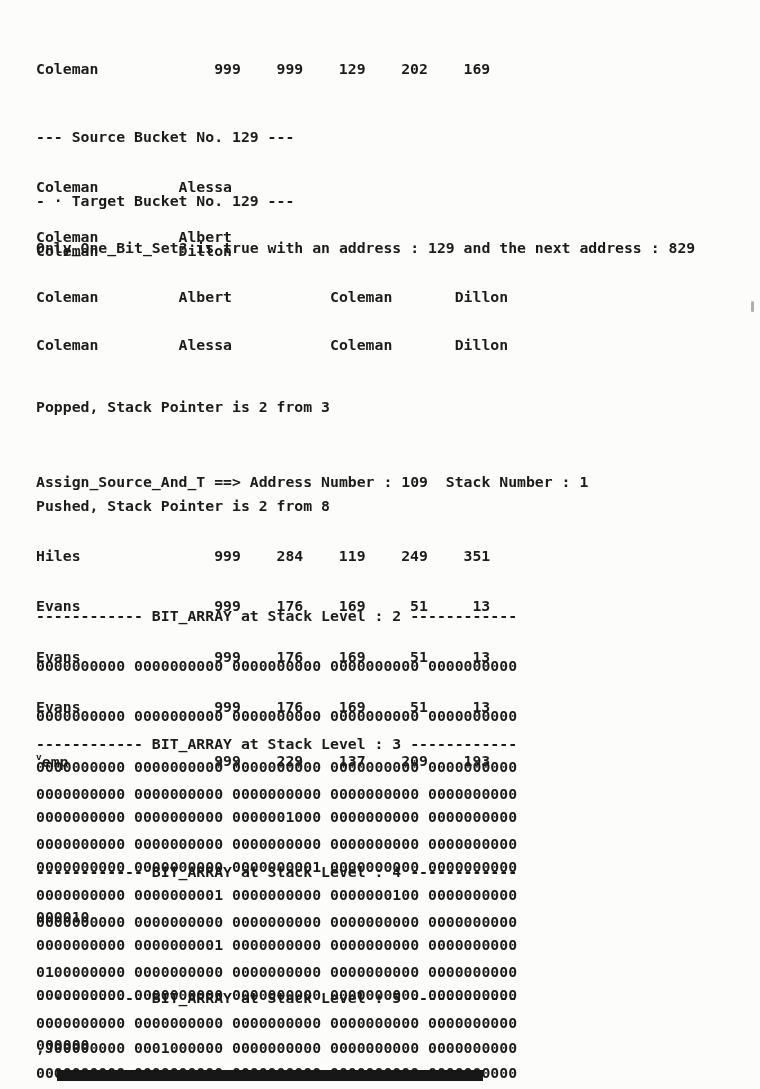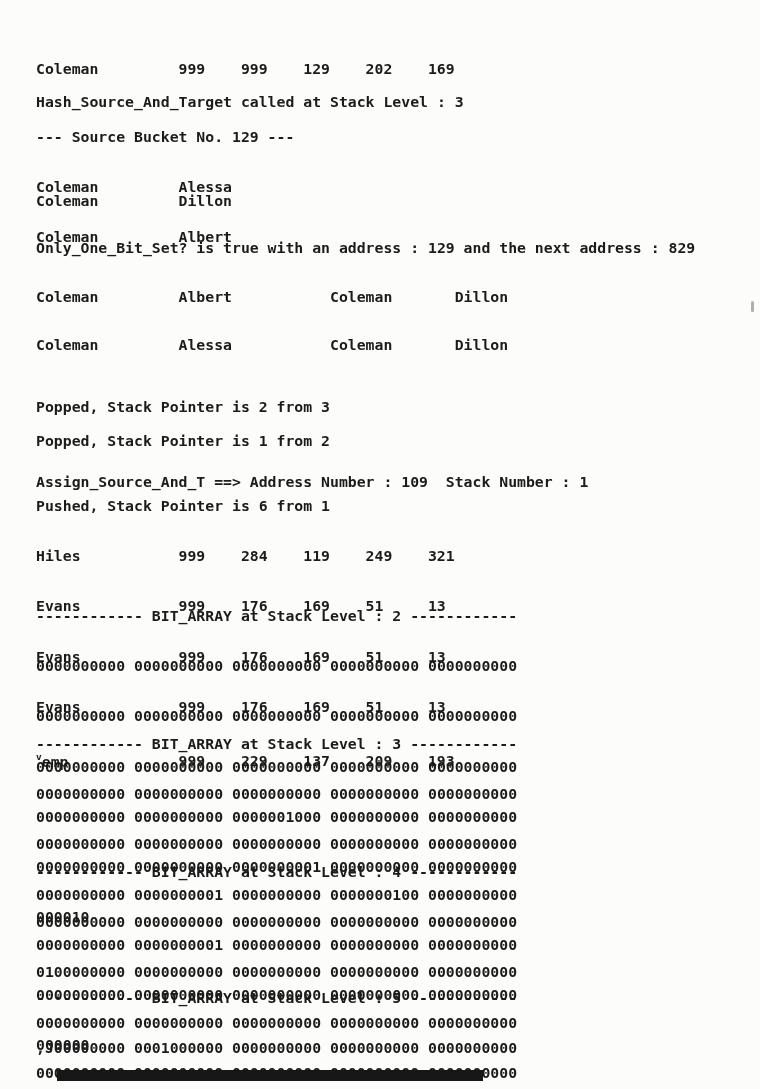--- a/index.html
+++ b/index.html
@@ -7,74 +7,69 @@
   .page{
     position:relative;width:760px;height:1089px;overflow:hidden;
     background:var(--paper);
     color:var(--ink);
     font-family:"DejaVu Sans Mono", monospace;
     font-size:14.8px;font-weight:700;
   }
   .blk{position:absolute;left:36px;white-space:pre;}
   .line{height:16.2px;line-height:16.2px;}
   .cn{display:inline-block;width:16ch;}
-  .cv{display:inline-block;width:7ch;text-align:left;}
+  .cv{display:inline-block;width:7ch;text-align:right;}
   .m2{display:inline-block;width:17ch;}
   .m3{display:inline-block;width:14ch;}
   .sup{font-size:9.5px;vertical-align:6.5px;}
   .bottom-bar{position:absolute;left:57px;top:1070px;width:426px;height:11px;background:var(--bar);}
   .edge-tick{position:absolute;left:751px;top:301px;width:3px;height:11px;background:var(--tick);border-radius:2px;}
 </style>
 </head>
 <body>
 
 <div class="page">
 
   <div class="blk" style="top:27px">
     <div class="line"><span class="cn">Coleman</span><span class="cv">999</span><span class="cv">999</span><span class="cv">129</span><span class="cv">202</span><span class="cv">169</span></div>
   </div>
 
-  <div class="blk" style="top:60px">
-    <div class="line">Hash_Source_And_Target called at Stack Level : 3</div>
-  </div>
 
   <div class="blk" style="top:95px">
     <div class="line">--- Source Bucket No. 129 ---</div>
     <div class="line"><span class="cn">Coleman</span><span>Alessa</span></div>
     <div class="line"><span class="cn">Coleman</span><span>Albert</span></div>
   </div>
 
   <div class="blk" style="top:159px">
+    <div class="line">- · Target Bucket No. 129 ---</div>
     <div class="line"><span class="cn">Coleman</span><span>Dillon</span></div>
   </div>
 
   <div class="blk" style="top:206px">
     <div class="line">Only_One_Bit_Set? is true with an address : 129 and the next address : 829</div>
   </div>
 
   <div class="blk" style="top:255px">
     <div class="line"><span class="cn">Coleman</span><span class="m2">Albert</span><span class="m3">Coleman</span><span>Dillon</span></div>
   </div>
   <div class="blk" style="top:303px">
     <div class="line"><span class="cn">Coleman</span><span class="m2">Alessa</span><span class="m3">Coleman</span><span>Dillon</span></div>
   </div>
 
   <div class="blk" style="top:365px">
     <div class="line">Popped, Stack Pointer is 2 from 3</div>
   </div>
-  <div class="blk" style="top:399px">
-    <div class="line">Popped, Stack Pointer is 1 from 2</div>
-  </div>
   <div class="blk" style="top:440px">
     <div class="line">Assign_Source_And_T ==&gt; Address Number : 109  Stack Number : 1</div>
   </div>
 
   <div class="blk" style="top:464px">
-    <div class="line">Pushed, Stack Pointer is 6 from 1</div>
-    <div class="line"><span class="cn">Hiles</span><span class="cv">999</span><span class="cv">284</span><span class="cv">119</span><span class="cv">249</span><span class="cv">321</span></div>
+    <div class="line">Pushed, Stack Pointer is 2 from 8</div>
+    <div class="line"><span class="cn">Hiles</span><span class="cv">999</span><span class="cv">284</span><span class="cv">119</span><span class="cv">249</span><span class="cv">351</span></div>
     <div class="line"><span class="cn">Evans</span><span class="cv">999</span><span class="cv">176</span><span class="cv">169</span><span class="cv">51</span><span class="cv">13</span></div>
     <div class="line"><span class="cn">Evans</span><span class="cv">999</span><span class="cv">176</span><span class="cv">169</span><span class="cv">51</span><span class="cv">13</span></div>
     <div class="line"><span class="cn">Evans</span><span class="cv">999</span><span class="cv">176</span><span class="cv">169</span><span class="cv">51</span><span class="cv">13</span></div>
     <div class="line"><span class="cn"><span class="sup">v</span><span>emp</span></span><span class="cv">999</span><span class="cv">229</span><span class="cv">137</span><span class="cv">209</span><span class="cv">193</span></div>
   </div>
 
   <div class="blk" style="top:574px">
     <div class="line">------------ BIT_ARRAY at Stack Level : 2 ------------</div>
     <div class="line">0000000000 0000000000 0000000000 0000000000 0000000000</div>
     <div class="line">0000000000 0000000000 0000000000 0000000000 0000000000</div>

